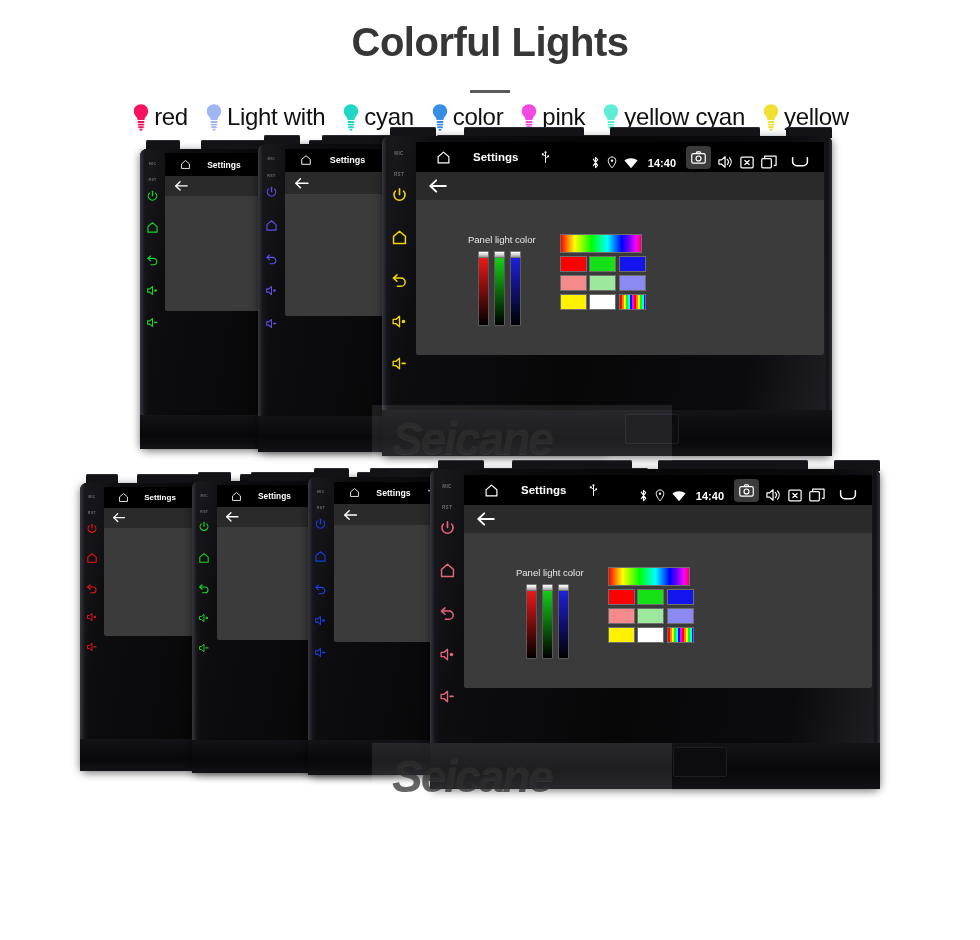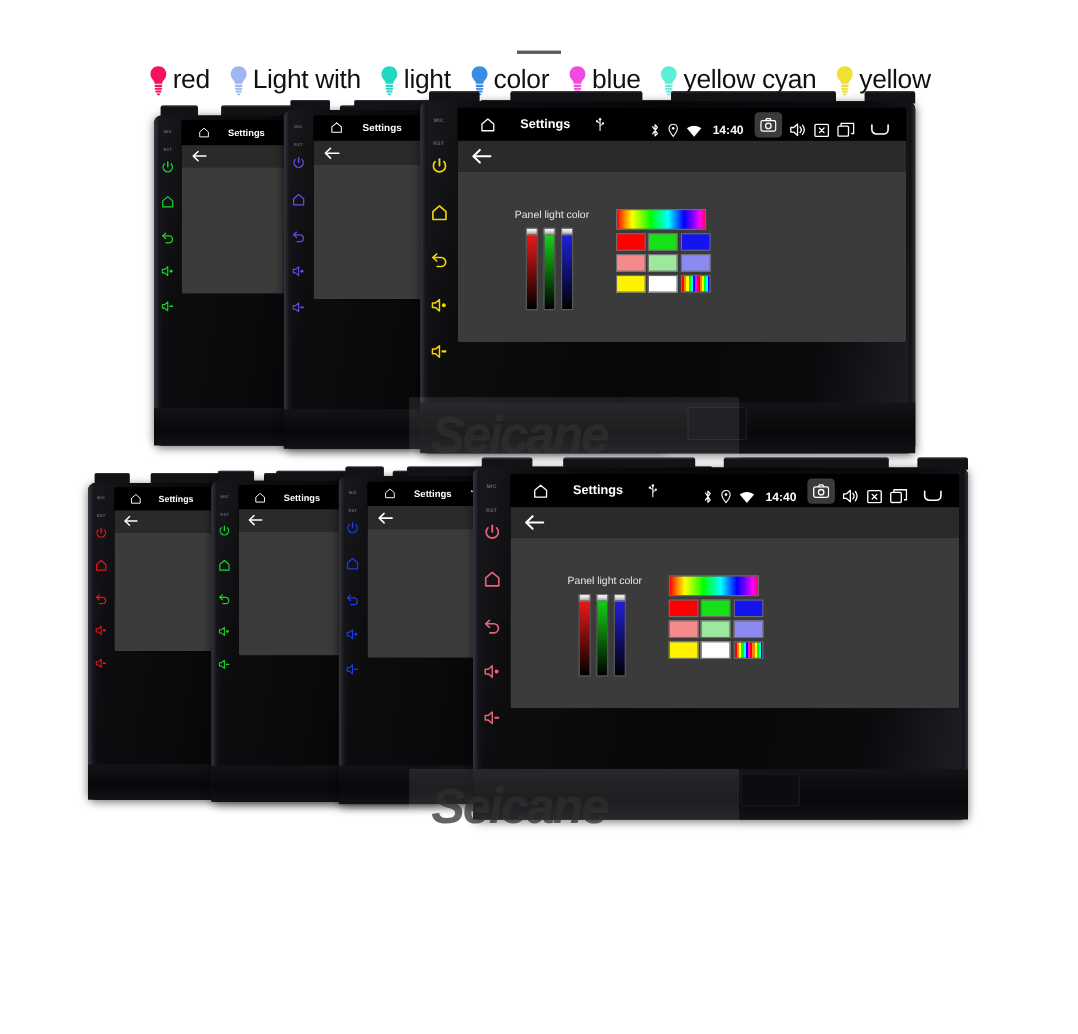--- a/index.html
+++ b/index.html
@@ -181,20 +181,21 @@
   .wm-glass{
     position:absolute; z-index:39;
     background:rgba(255,255,255,.09);
     pointer-events:none;
   }
 </style>
 </head>
 <body>
 
 <div class="header">
+  <div class="page-title">Colorful Lights</div>
   <div class="title-divider"></div>
 </div>
 
 <div class="legend" id="legend">
   <div class="legend-item">
     <svg viewBox="0 0 20 28" class="bulb">
   <path fill="#F4145E" d="M10 1.2c-4.2 0-7.2 3.1-7.2 7 0 2.9 1.6 4.6 2.6 5.9.7.9 1.1 1.5 1.1 2.4v.6h7V16.5c0-.9.4-1.5 1.1-2.4 1-1.3 2.6-3 2.6-5.9 0-3.9-3-7-7.2-7z"></path>
   <rect fill="#F4145E" x="6.5" y="18.1" width="7" height="1.9" rx=".8"></rect>
   <rect fill="#F4145E" x="6.7" y="20.7" width="6.6" height="1.9" rx=".8"></rect>
   <rect fill="#F4145E" x="7.2" y="23.3" width="5.6" height="1.9" rx=".8"></rect>
@@ -213,41 +214,41 @@
     <span class="legend-label">Light with</span>
   </div>
   <div class="legend-item">
     <svg viewBox="0 0 20 28" class="bulb">
   <path fill="#21D7C4" d="M10 1.2c-4.2 0-7.2 3.1-7.2 7 0 2.9 1.6 4.6 2.6 5.9.7.9 1.1 1.5 1.1 2.4v.6h7V16.5c0-.9.4-1.5 1.1-2.4 1-1.3 2.6-3 2.6-5.9 0-3.9-3-7-7.2-7z"></path>
   <rect fill="#21D7C4" x="6.5" y="18.1" width="7" height="1.9" rx=".8"></rect>
   <rect fill="#21D7C4" x="6.7" y="20.7" width="6.6" height="1.9" rx=".8"></rect>
   <rect fill="#21D7C4" x="7.2" y="23.3" width="5.6" height="1.9" rx=".8"></rect>
   <path fill="#21D7C4" d="M8.4 25.9h3.2c-.2 1.2-.9 1.9-1.6 1.9s-1.4-.7-1.6-1.9z"></path>
 </svg>
-    <span class="legend-label">light</span>
+    <span class="legend-label">cyan</span>
   </div>
   <div class="legend-item">
     <svg viewBox="0 0 20 28" class="bulb">
   <path fill="#3A8DE4" d="M10 1.2c-4.2 0-7.2 3.1-7.2 7 0 2.9 1.6 4.6 2.6 5.9.7.9 1.1 1.5 1.1 2.4v.6h7V16.5c0-.9.4-1.5 1.1-2.4 1-1.3 2.6-3 2.6-5.9 0-3.9-3-7-7.2-7z"></path>
   <rect fill="#3A8DE4" x="6.5" y="18.1" width="7" height="1.9" rx=".8"></rect>
   <rect fill="#3A8DE4" x="6.7" y="20.7" width="6.6" height="1.9" rx=".8"></rect>
   <rect fill="#3A8DE4" x="7.2" y="23.3" width="5.6" height="1.9" rx=".8"></rect>
   <path fill="#3A8DE4" d="M8.4 25.9h3.2c-.2 1.2-.9 1.9-1.6 1.9s-1.4-.7-1.6-1.9z"></path>
 </svg>
     <span class="legend-label">color</span>
   </div>
   <div class="legend-item">
     <svg viewBox="0 0 20 28" class="bulb">
   <path fill="#F249E2" d="M10 1.2c-4.2 0-7.2 3.1-7.2 7 0 2.9 1.6 4.6 2.6 5.9.7.9 1.1 1.5 1.1 2.4v.6h7V16.5c0-.9.4-1.5 1.1-2.4 1-1.3 2.6-3 2.6-5.9 0-3.9-3-7-7.2-7z"></path>
   <rect fill="#F249E2" x="6.5" y="18.1" width="7" height="1.9" rx=".8"></rect>
   <rect fill="#F249E2" x="6.7" y="20.7" width="6.6" height="1.9" rx=".8"></rect>
   <rect fill="#F249E2" x="7.2" y="23.3" width="5.6" height="1.9" rx=".8"></rect>
   <path fill="#F249E2" d="M8.4 25.9h3.2c-.2 1.2-.9 1.9-1.6 1.9s-1.4-.7-1.6-1.9z"></path>
 </svg>
-    <span class="legend-label">blue</span>
+    <span class="legend-label">pink</span>
   </div>
   <div class="legend-item">
     <svg viewBox="0 0 20 28" class="bulb">
   <path fill="#5EEDD7" d="M10 1.2c-4.2 0-7.2 3.1-7.2 7 0 2.9 1.6 4.6 2.6 5.9.7.9 1.1 1.5 1.1 2.4v.6h7V16.5c0-.9.4-1.5 1.1-2.4 1-1.3 2.6-3 2.6-5.9 0-3.9-3-7-7.2-7z"></path>
   <rect fill="#5EEDD7" x="6.5" y="18.1" width="7" height="1.9" rx=".8"></rect>
   <rect fill="#5EEDD7" x="6.7" y="20.7" width="6.6" height="1.9" rx=".8"></rect>
   <rect fill="#5EEDD7" x="7.2" y="23.3" width="5.6" height="1.9" rx=".8"></rect>
   <path fill="#5EEDD7" d="M8.4 25.9h3.2c-.2 1.2-.9 1.9-1.6 1.9s-1.4-.7-1.6-1.9z"></path>
 </svg>
     <span class="legend-label">yellow cyan</span>

